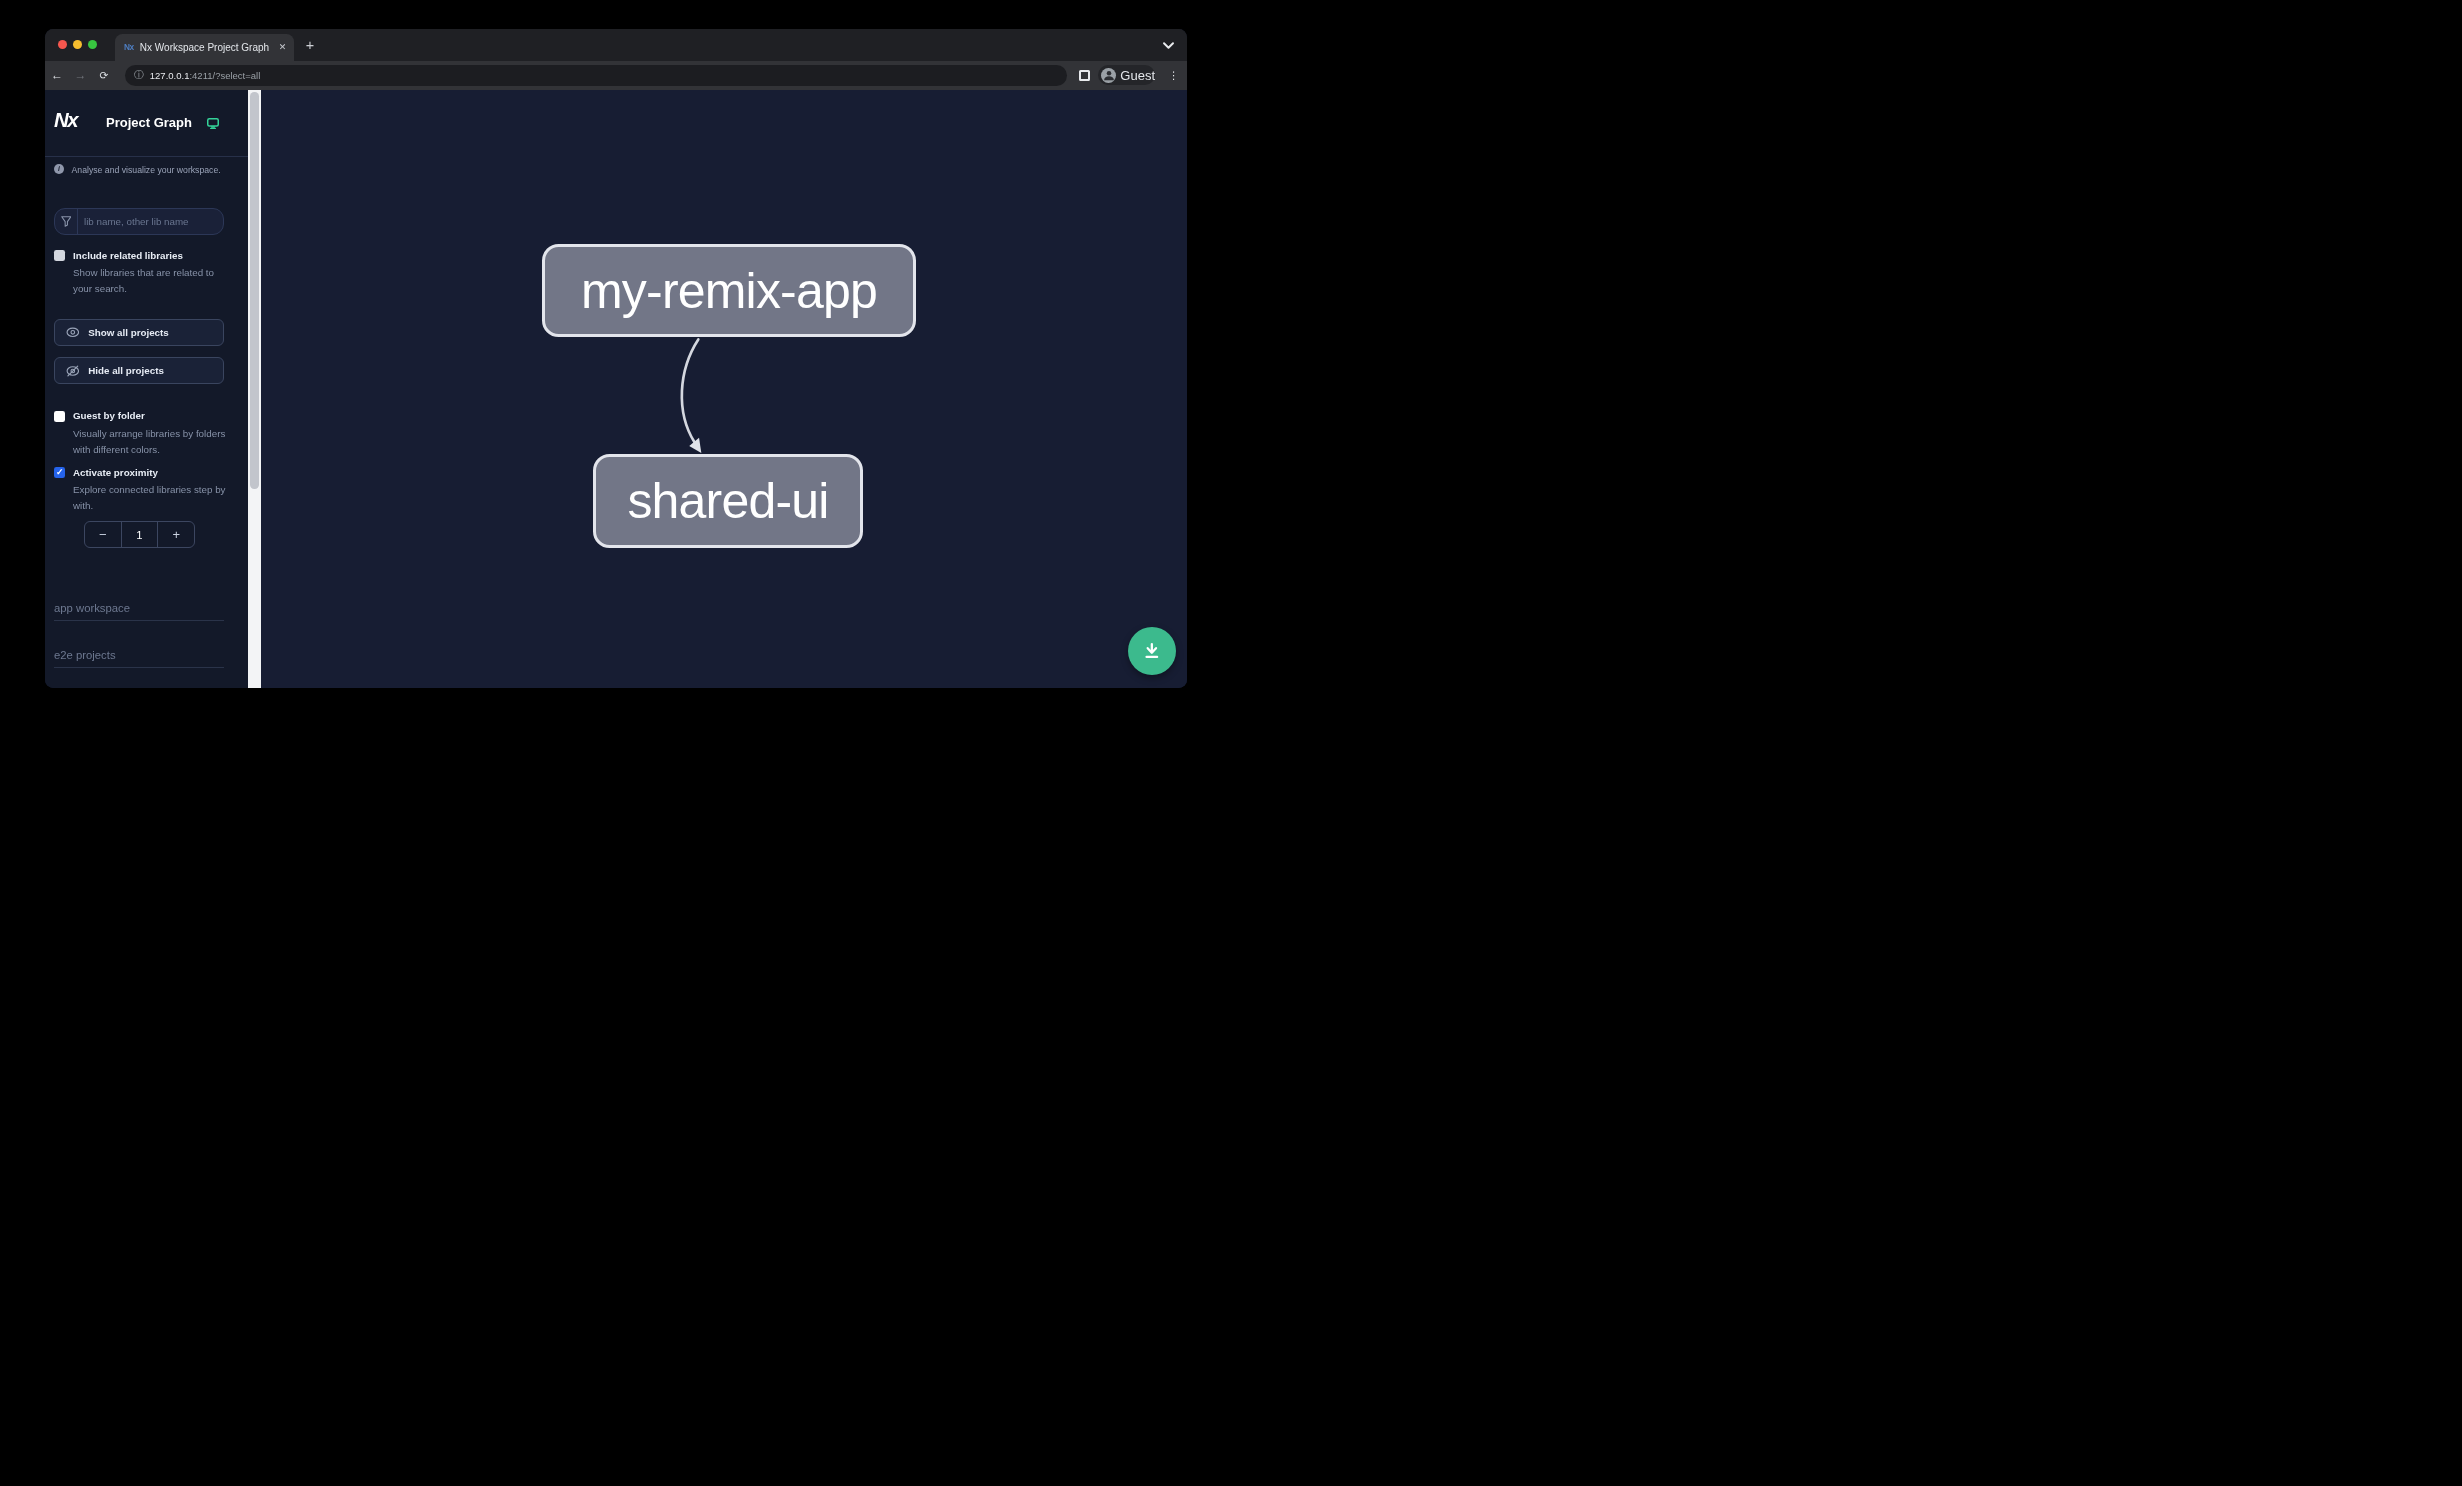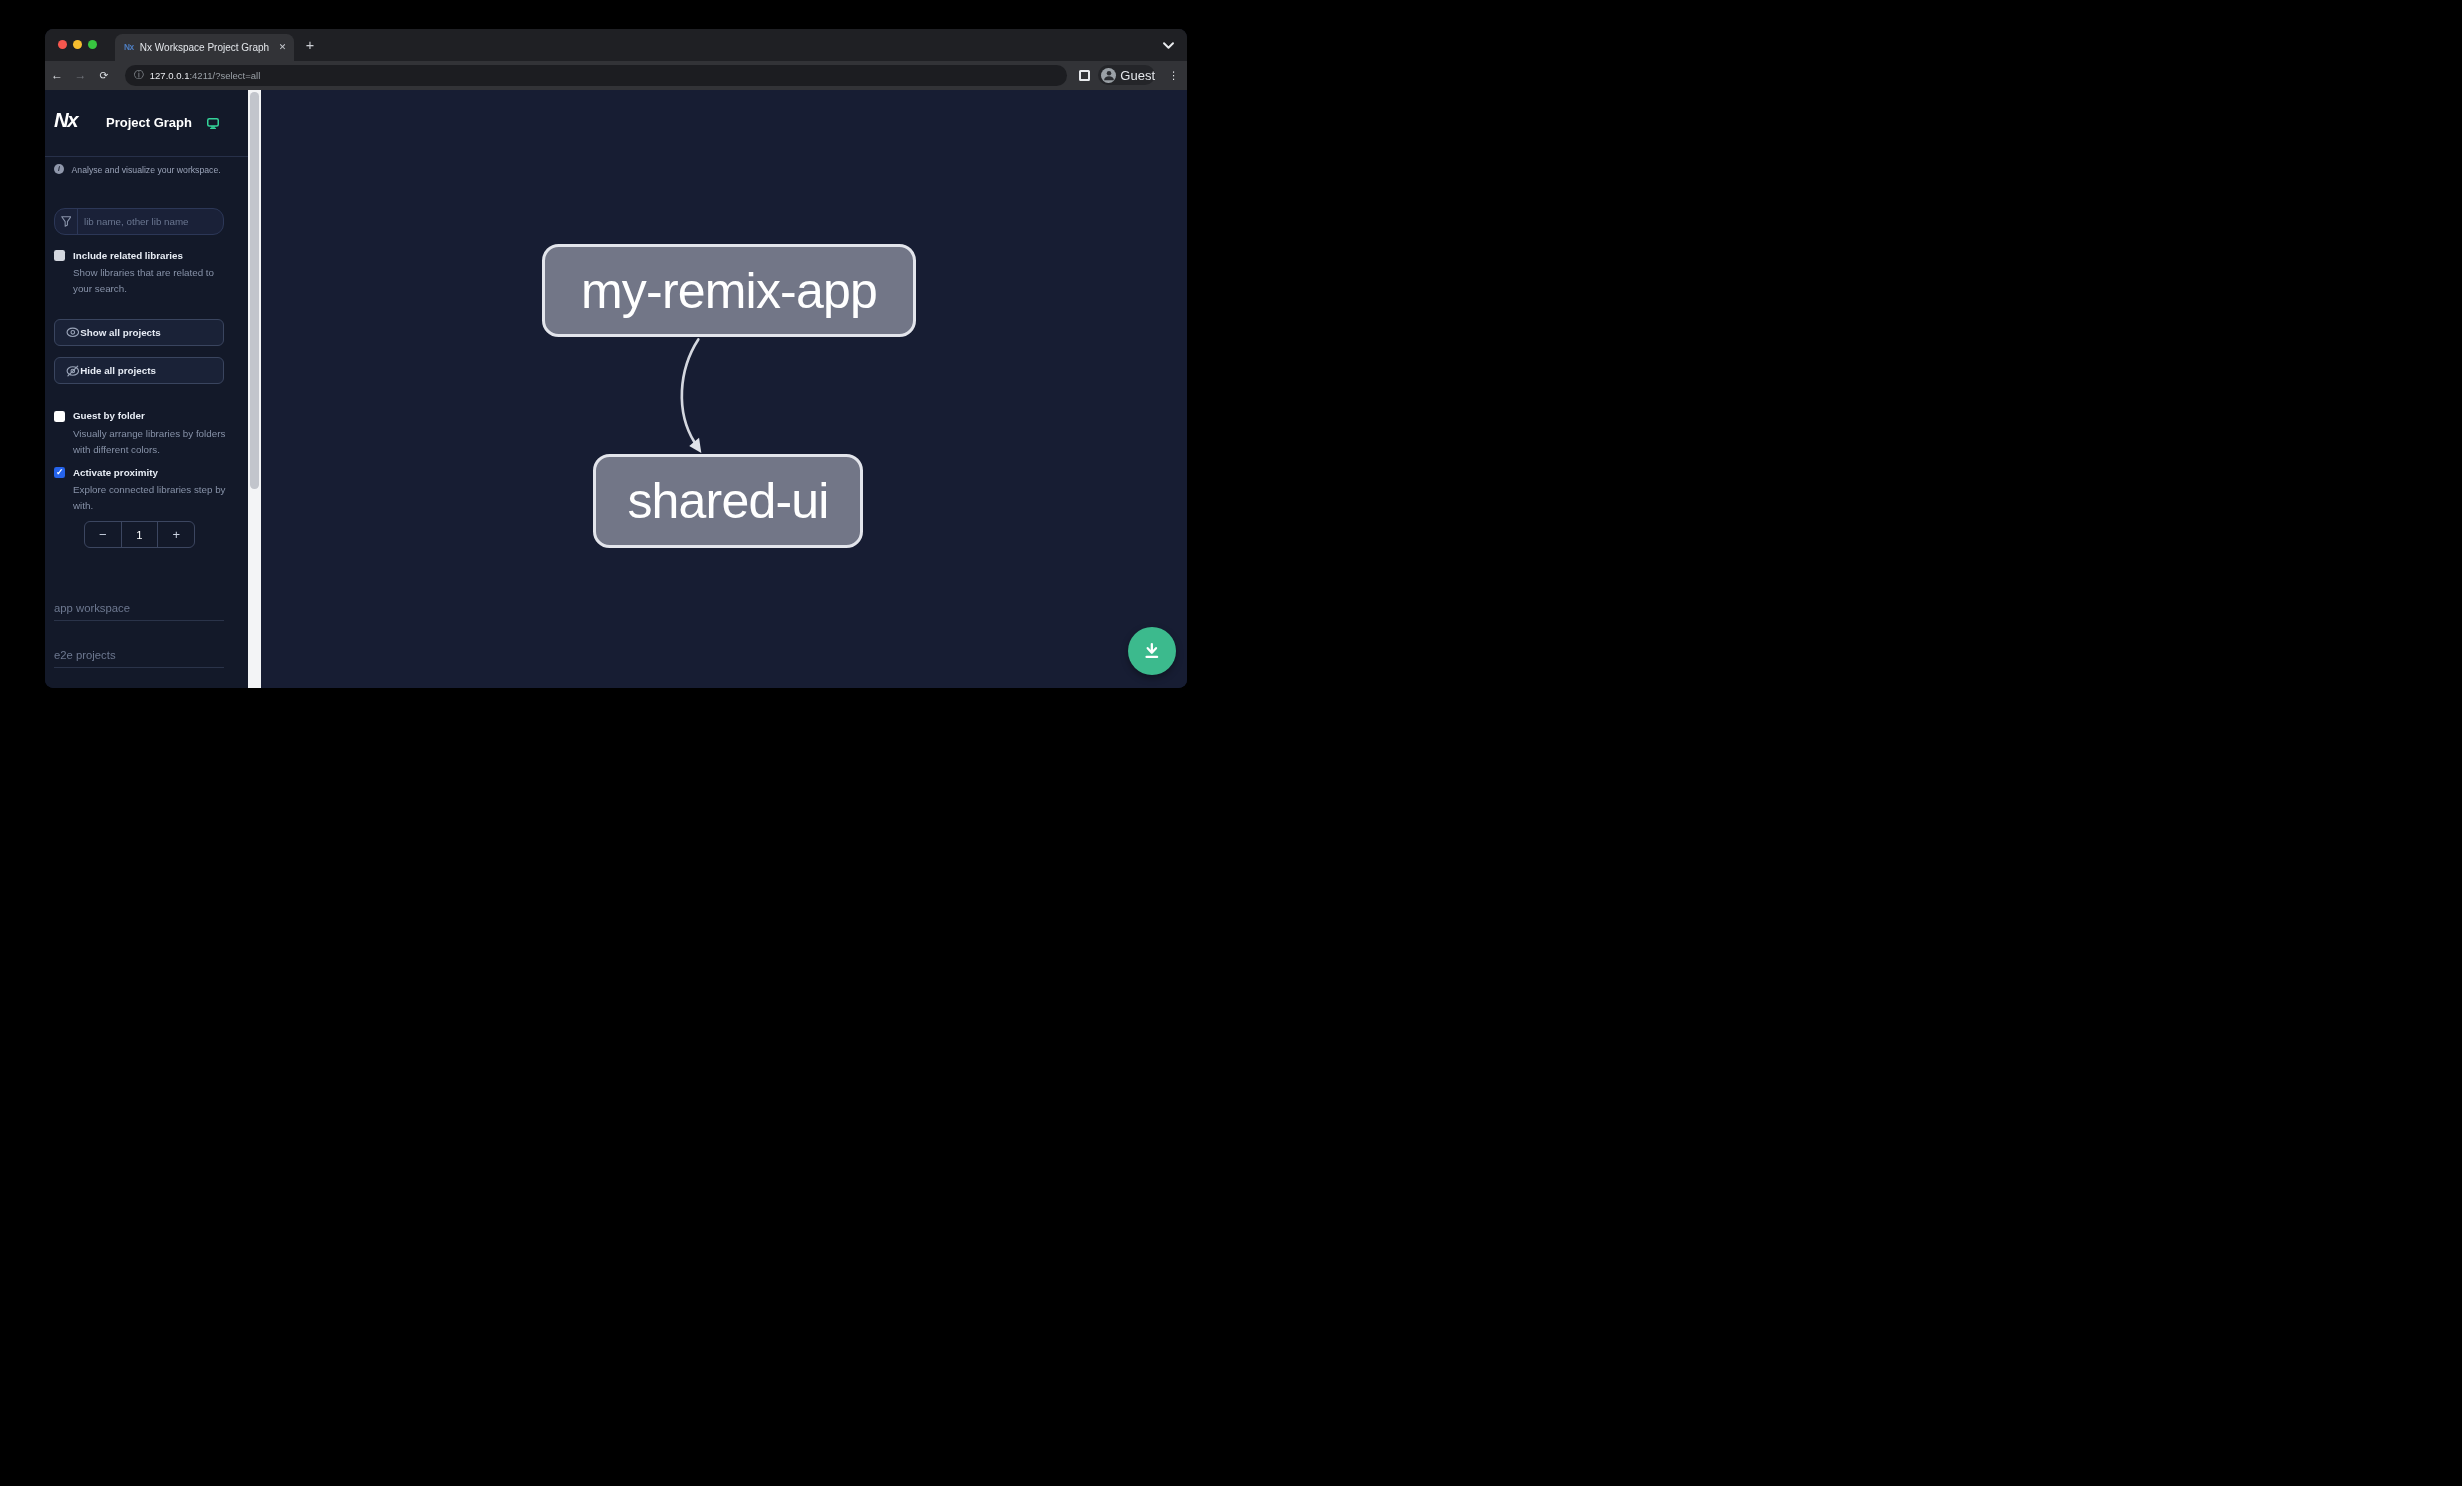--- a/index.html
+++ b/index.html
@@ -70,21 +70,21 @@
   #lbl-include { left:28px; top:160px; }
   #desc-include { left:28px; top:175px; }
   #cb-group { left:9px; top:321px; background:#ffffff; }
   #lbl-group { left:28px; top:320px; }
   #desc-group { left:28px; top:336px; }
   #cb-prox { left:9px; top:377px; background:#2563eb; color:#fff; font-size:9px; font-weight:700; text-align:center; line-height:11.3px; }
   #lbl-prox { left:28px; top:377px; }
   #desc-prox { left:28px; top:392px; }
 
   
-  .side-btn { left:9px; width:170px; height:27px; border-radius:6px; background:#1a2237; border:0.8px solid #3a455f; display:flex; align-items:center; padding-left:10.6px; gap:1px; }
+  .side-btn { left:9px; width:170px; height:27px; border-radius:6px; background:#1a2237; border:0.8px solid #3a455f; display:flex; align-items:center; padding-left:10.6px; gap:9px; }
   #btn-show { top:229px; }
   #btn-hide { top:267px; }
   .side-btn .lbl { font-size:9.8px; font-weight:700; color:#e6ebf4; }
 
   
   #stepper { left:39px; top:431px; width:111px; height:27px; border:0.8px solid #3c4660; border-radius:6px; display:flex; }
   .step-cell { flex:1; display:flex; align-items:center; justify-content:center; }
   #step-dec, #step-inc { color:#cbd3e1; font-size:13px; }
   #step-dec { border-right:0.8px solid #3c4660; }
   #step-inc { border-left:0.8px solid #3c4660; }

